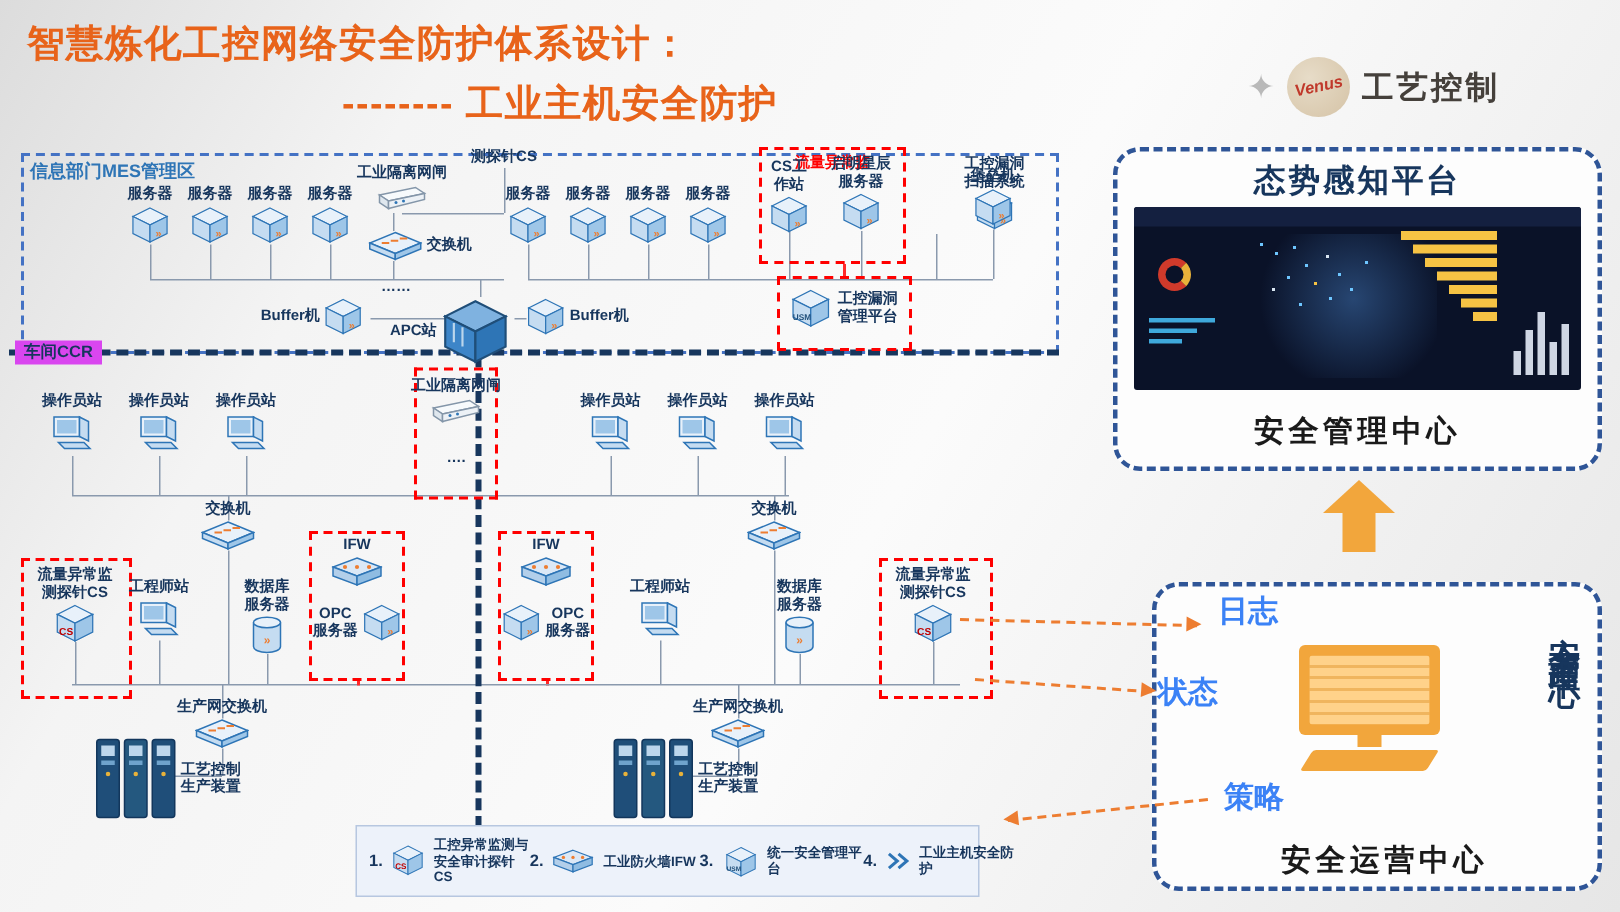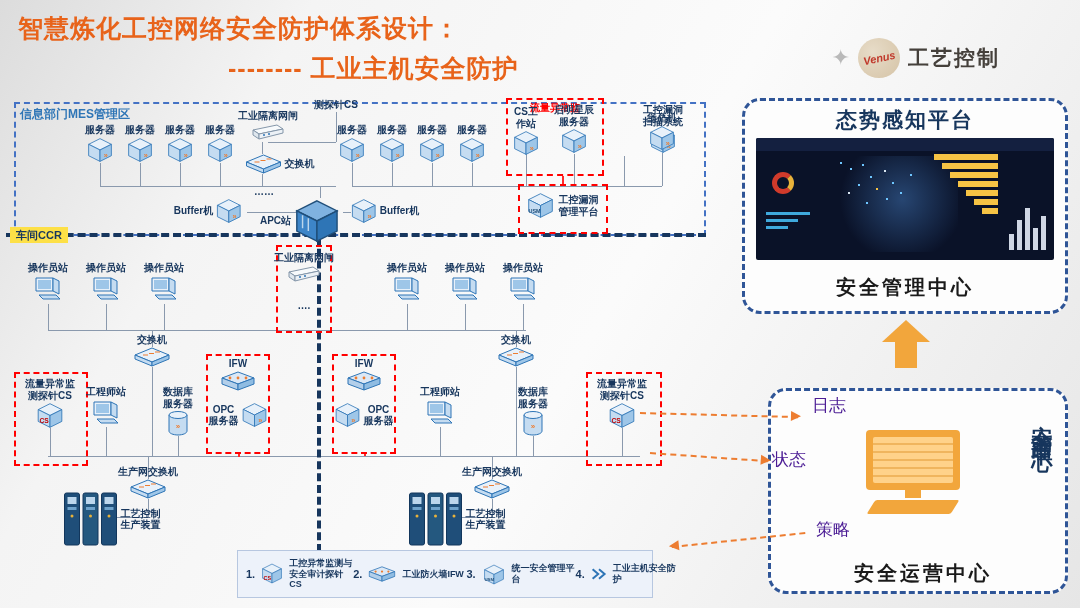--- a/index.html
+++ b/index.html
@@ -17,21 +17,21 @@
   .logo{right:80px;top:38px;display:flex;align-items:center;gap:8px;}
   .logo .spark{color:#b9b9b9;font-size:22px;}
   .logo .venus{width:42px;height:40px;border-radius:50%;background:radial-gradient(circle at 35% 35%,#e7dcc8,#d5c3a6);
     display:flex;align-items:center;justify-content:center;}
   .logo .venus span{font-size:11px;font-style:italic;color:#c0392b;transform:rotate(-12deg);font-weight:bold;}
   .logo .brand{font-size:21px;font-weight:bold;color:#45403b;letter-spacing:2px;}
   
   .zone-mes{left:14px;top:102px;width:692px;height:134px;border:2px dashed #4472c4;z-index:0;}
   .zone-mes-label{left:20px;top:106px;font-size:12px;font-weight:bold;color:#2e75b6;z-index:4;}
   .ccr-line{left:6px;top:233px;width:700px;border-top:4px dashed #17365d;z-index:2;}
-  .ccr-label{left:10px;top:227px;width:58px;height:16px;background:#fde047;color:#17365d;
+  .ccr-label{left:10px;top:227px;width:58px;height:16px;background:#d946ef;color:#17365d;
     font-size:11px;font-weight:bold;text-align:center;line-height:16px;z-index:3;}
   .spine{left:317px;top:237px;height:315px;border-left:4px dashed #17365d;z-index:2;}
   .redbox{position:absolute;border:2px dashed #ff0000;z-index:2;}
   .sec-label{width:100%;text-align:center;font-size:10px;font-weight:bold;color:#ff0000;margin-top:1px;}
   .cl{position:absolute;background:#8a99ad;z-index:1;}
   .cl.red{background:#ff2a2a;width:2px;}
   .node{position:absolute;transform:translateX(-50%);display:flex;flex-direction:column;align-items:center;gap:1px;z-index:3;}
   .node.left,.node.right{flex-direction:row;gap:3px;}
   .nlabel{font-size:10px;font-weight:bold;color:#17365d;text-align:center;white-space:pre-line;line-height:1.15;}
   .nicon{display:flex;align-items:center;justify-content:center;}
@@ -60,21 +60,21 @@
   .d-funnel div{height:6px;background:#f6c344;margin:0 0 3px auto;}
   .d-cols{position:absolute;right:8px;bottom:10px;display:flex;align-items:flex-end;gap:3px;}
   .d-cols div{width:5px;background:#cfd6e4;}
   .soc-caption{left:742px;top:274px;width:326px;text-align:center;font-size:20px;font-weight:bold;color:#1a1a1a;z-index:2;letter-spacing:3px;}
   
   .up-arrow{left:882px;top:320px;width:48px;z-index:1;}
   .up-arrow .head{width:0;height:0;border-left:24px solid transparent;border-right:24px solid transparent;border-bottom:22px solid #f2a63c;}
   .up-arrow .bodyp{width:22px;height:26px;background:#f2a63c;margin:0 auto;}
   
   .smc-box{left:768px;top:388px;width:300px;height:206px;border:3px dashed #2f5597;border-radius:18px;background:#fdfdfd;z-index:1;}
-  .flow{z-index:5;font-size:17px;font-weight:400;color:#4c1d95;}
+  .flow{z-index:5;font-size:20px;font-weight:700;color:#3b82f6;}
   .flow-log{left:812px;top:394px;}
   .flow-state{left:772px;top:448px;}
   .flow-policy{left:816px;top:518px;}
   .smc-vtitle{left:1028px;top:408px;height:170px;writing-mode:vertical-rl;text-orientation:upright;
     font-size:21px;font-weight:bold;color:#17365d;letter-spacing:5px;z-index:5;}
   .smc-caption{left:828px;top:560px;width:190px;text-align:center;font-size:20px;font-weight:bold;color:#1a1a1a;z-index:5;letter-spacing:3px;}
   .computer{left:858px;top:430px;width:110px;z-index:5;}
   .computer .monitor{width:94px;height:60px;background:#f2a63c;border-radius:4px;padding:7px;margin:0 auto;}
   .computer .screen{width:100%;height:100%;background:#ffd28a;border-radius:2px;
     background-image:repeating-linear-gradient(0deg,#ffd28a 0 6px,#f0b55e 6px 8px);}

